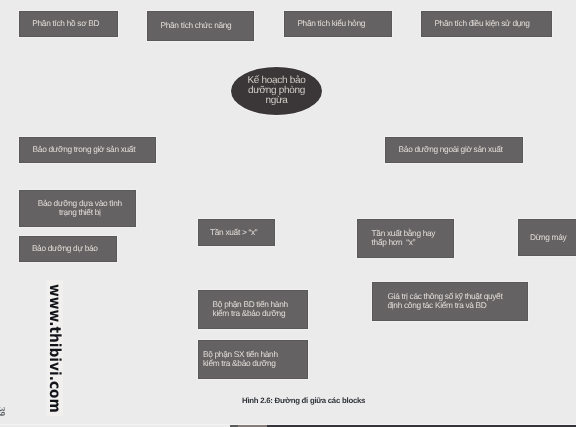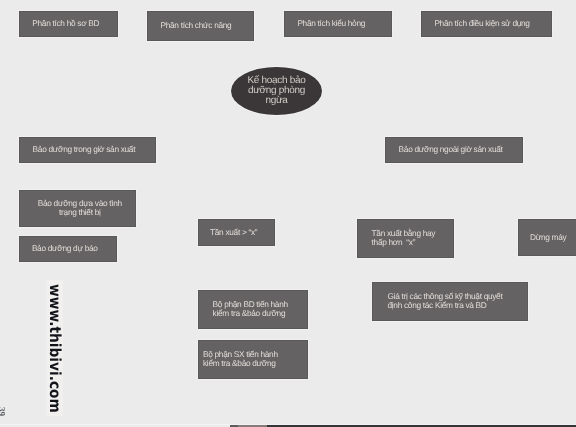--- a/index.html
+++ b/index.html
@@ -101,20 +101,21 @@
       <div class="node l" style="left: 198px; top: 290px; width: 109.7px; height: 38.6px; padding-left: 14.6px;"><span class="lbl">Bộ phận BD tiến hành
 kiểm tra &amp;bảo dưỡng</span></div>
       <div class="node l" style="left: 357px; top: 282px; width: 155.7px; height: 38.6px; padding-left: 15.5px; margin-left: 15px;"><span class="lbl">Giá trị các thông số kỹ thuật quyết
 định công tác Kiểm tra và BD</span></div>
       <div class="node l" style="left: 198px; top: 340px; width: 109.7px; height: 38.6px; padding-left: 5px;"><span class="lbl">Bộ phận SX tiến hành
 kiểm tra &amp;bảo dưỡng</span></div>
     </div>
   <div class="ellipse" id="ellipse" style="left: 231px; top: 67px; width: 91px; height: 48px;"><span class="lbl">Kế hoạch bảo
 dưỡng phòng
 ngừa</span></div>
+  <div class="caption" id="caption" style="left: 242px; top: 396px;">Hình 2.6: Đường đi giữa các blocks</div>
   <div class="wmband"></div>
   <div class="wm" id="wm" style="left: 64px; top: 284px;">www.thibivi.com</div>
   <div class="pageno" id="pageno" style="left: 7px; top: 407px;">39</div>
   <div class="seam"></div>
   <div class="seamline"></div>
   <div class="bs0"></div>
   <div class="bs1"></div>
   <div class="bs2"></div>
   <div class="bs3"></div>
 </div>

